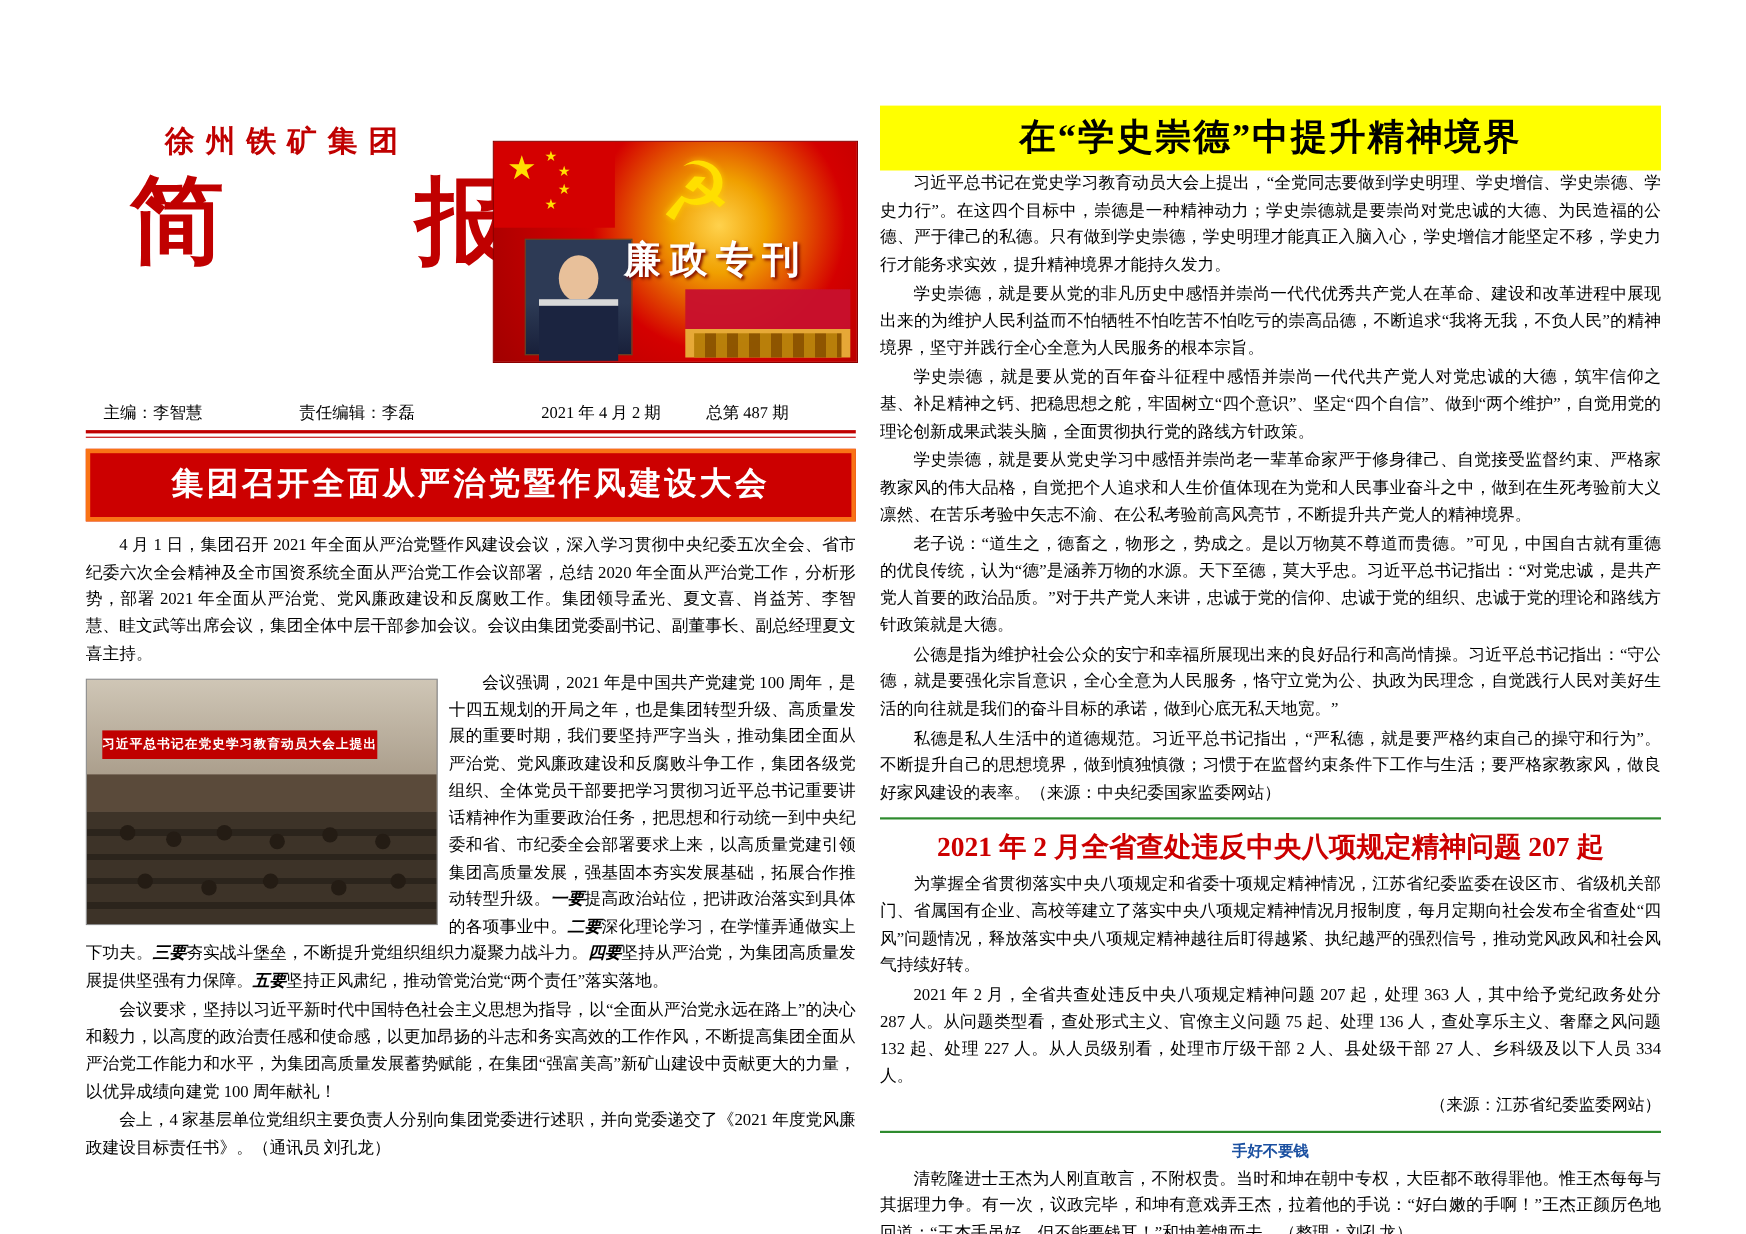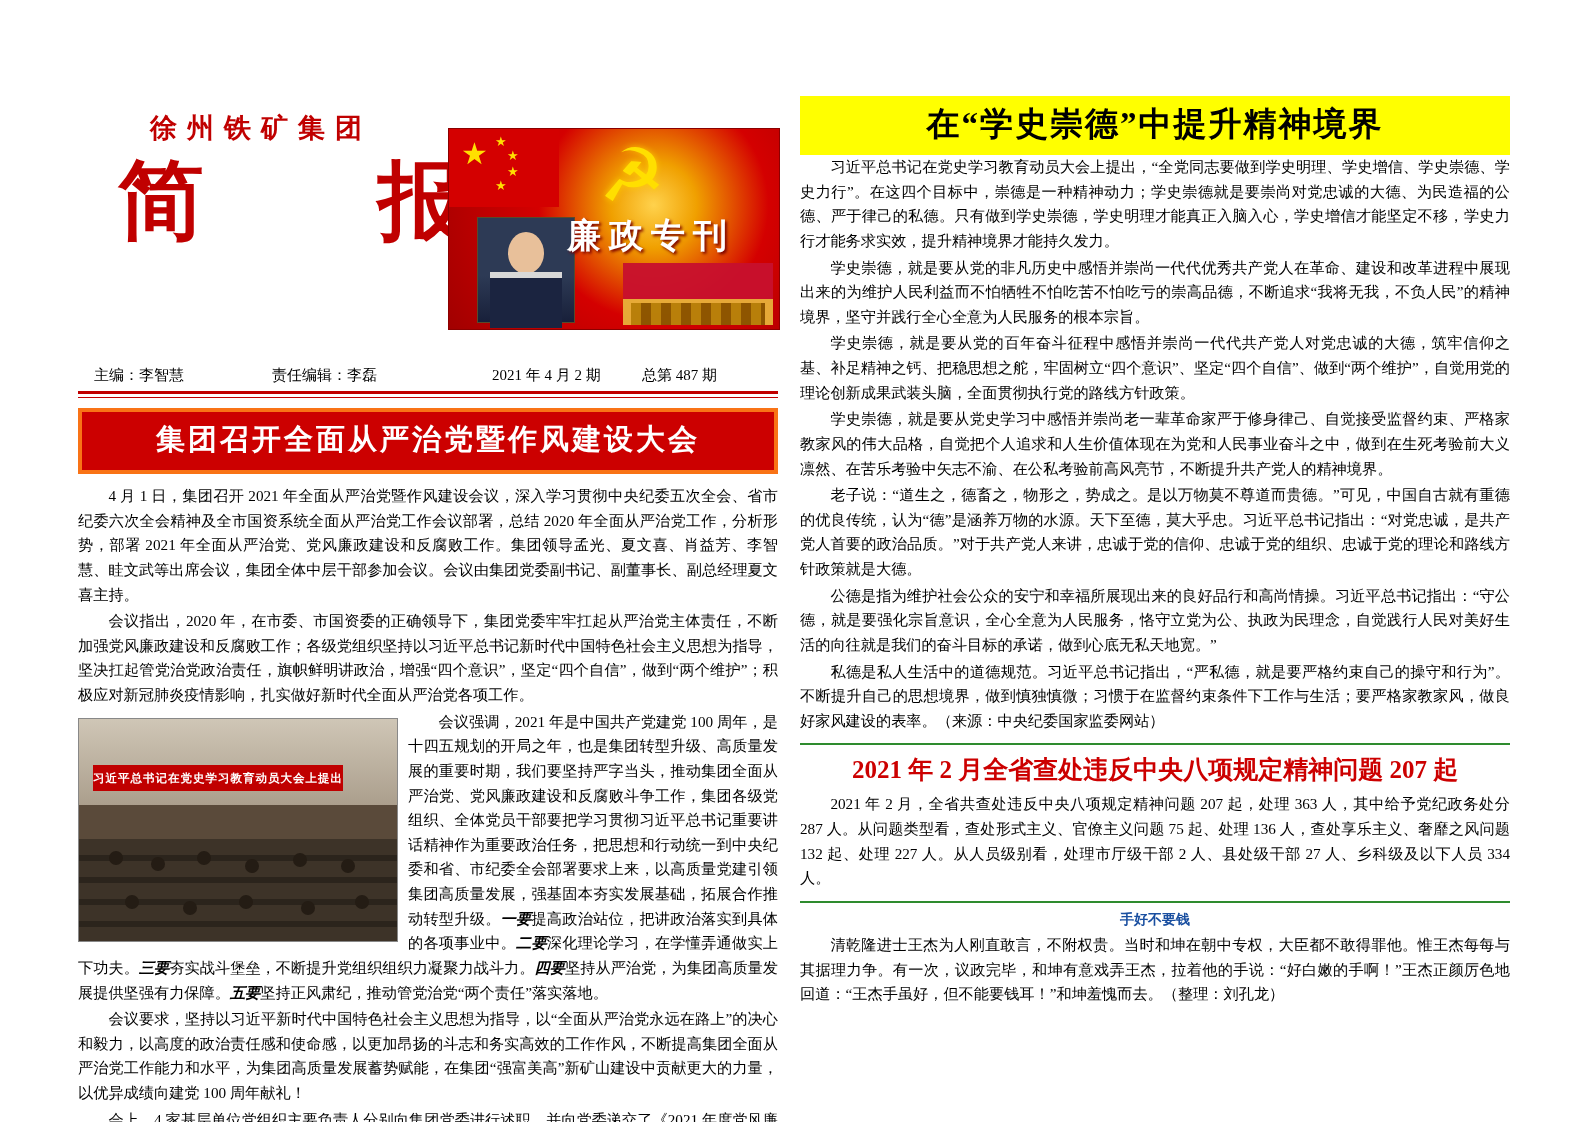--- a/index.html
+++ b/index.html
@@ -88,21 +88,20 @@
       <span class="seg s2">责任编辑：李磊</span>
       <span class="seg s3">2021 年 4 月 2 期</span>
       <span class="seg s4">总第 487 期</span>
     </div>
     <div class="dbl-rule"></div>
 
     <div class="redbanner">集团召开全面从严治党暨作风建设大会</div>
 
     <div class="body-text">
       <p>4 月 1 日，集团召开 2021 年全面从严治党暨作风建设会议，深入学习贯彻中央纪委五次全会、省市纪委六次全会精神及全市国资系统全面从严治党工作会议部署，总结 2020 年全面从严治党工作，分析形势，部署 2021 年全面从严治党、党风廉政建设和反腐败工作。集团领导孟光、夏文喜、肖益芳、李智慧、眭文武等出席会议，集团全体中层干部参加会议。会议由集团党委副书记、副董事长、副总经理夏文喜主持。</p>
-      <p>会议指出，2020 年，在市委、市国资委的正确领导下，集团党委牢牢扛起从严治党主体责任，不断加强党风廉政建设和反腐败工作；各级党组织坚持以习近平总书记新时代中国特色社会主义思想为指导，坚决扛起管党治党政治责任，旗帜鲜明讲政治，增强“四个意识”，坚定“四个自信”，做到“两个维护”；积极应对新冠肺炎疫情影响，扎实做好新时代全面从严治党各项工作。</p>
 
       <div class="photo-wrap">
         <div class="photo">
           <div class="wall"></div>
           <div class="banner">习近平总书记在党史学习教育动员大会上提出</div>
           <div class="stage"></div>
           <div class="seats"></div>
           <div class="head" style="left:30px;top:132px;"></div>
           <div class="head" style="left:72px;top:138px;"></div>
           <div class="head" style="left:118px;top:132px;"></div>
@@ -135,21 +134,23 @@
       <p>学史崇德，就是要从党史学习中感悟并崇尚老一辈革命家严于修身律己、自觉接受监督约束、严格家教家风的伟大品格，自觉把个人追求和人生价值体现在为党和人民事业奋斗之中，做到在生死考验前大义凛然、在苦乐考验中矢志不渝、在公私考验前高风亮节，不断提升共产党人的精神境界。</p>
       <p>老子说：“道生之，德畜之，物形之，势成之。是以万物莫不尊道而贵德。”可见，中国自古就有重德的优良传统，认为“德”是涵养万物的水源。天下至德，莫大乎忠。习近平总书记指出：“对党忠诚，是共产党人首要的政治品质。”对于共产党人来讲，忠诚于党的信仰、忠诚于党的组织、忠诚于党的理论和路线方针政策就是大德。</p>
       <p>公德是指为维护社会公众的安宁和幸福所展现出来的良好品行和高尚情操。习近平总书记指出：“守公德，就是要强化宗旨意识，全心全意为人民服务，恪守立党为公、执政为民理念，自觉践行人民对美好生活的向往就是我们的奋斗目标的承诺，做到心底无私天地宽。”</p>
       <p>私德是私人生活中的道德规范。习近平总书记指出，“严私德，就是要严格约束自己的操守和行为”。不断提升自己的思想境界，做到慎独慎微；习惯于在监督约束条件下工作与生活；要严格家教家风，做良好家风建设的表率。（来源：中央纪委国家监委网站）</p>
     </div>
 
     <div class="sep-green"></div>
 
     <div class="red-head2">2021 年 2 月全省查处违反中央八项规定精神问题 207 起</div>
     <div class="rt-text" style="margin-top:6px;">
+      <p>为掌握全省贯彻落实中央八项规定和省委十项规定精神情况，江苏省纪委监委在设区市、省级机关部门、省属国有企业、高校等建立了落实中央八项规定精神情况月报制度，每月定期向社会发布全省查处“四风”问题情况，释放落实中央八项规定精神越往后盯得越紧、执纪越严的强烈信号，推动党风政风和社会风气持续好转。</p>
       <p>2021 年 2 月，全省共查处违反中央八项规定精神问题 207 起，处理 363 人，其中给予党纪政务处分 287 人。从问题类型看，查处形式主义、官僚主义问题 75 起、处理 136 人，查处享乐主义、奢靡之风问题 132 起、处理 227 人。从人员级别看，处理市厅级干部 2 人、县处级干部 27 人、乡科级及以下人员 334 人。</p>
+      <div class="source">（来源：江苏省纪委监委网站）</div>
     </div>
 
     <div class="sep-green"></div>
 
     <div class="blue-head">手好不要钱</div>
     <div class="rt-text">
       <p>清乾隆进士王杰为人刚直敢言，不附权贵。当时和坤在朝中专权，大臣都不敢得罪他。惟王杰每每与其据理力争。有一次，议政完毕，和坤有意戏弄王杰，拉着他的手说：“好白嫩的手啊！”王杰正颜厉色地回道：“王杰手虽好，但不能要钱耳！”和坤羞愧而去。（整理：刘孔龙）</p>
     </div>
 
   </div>

